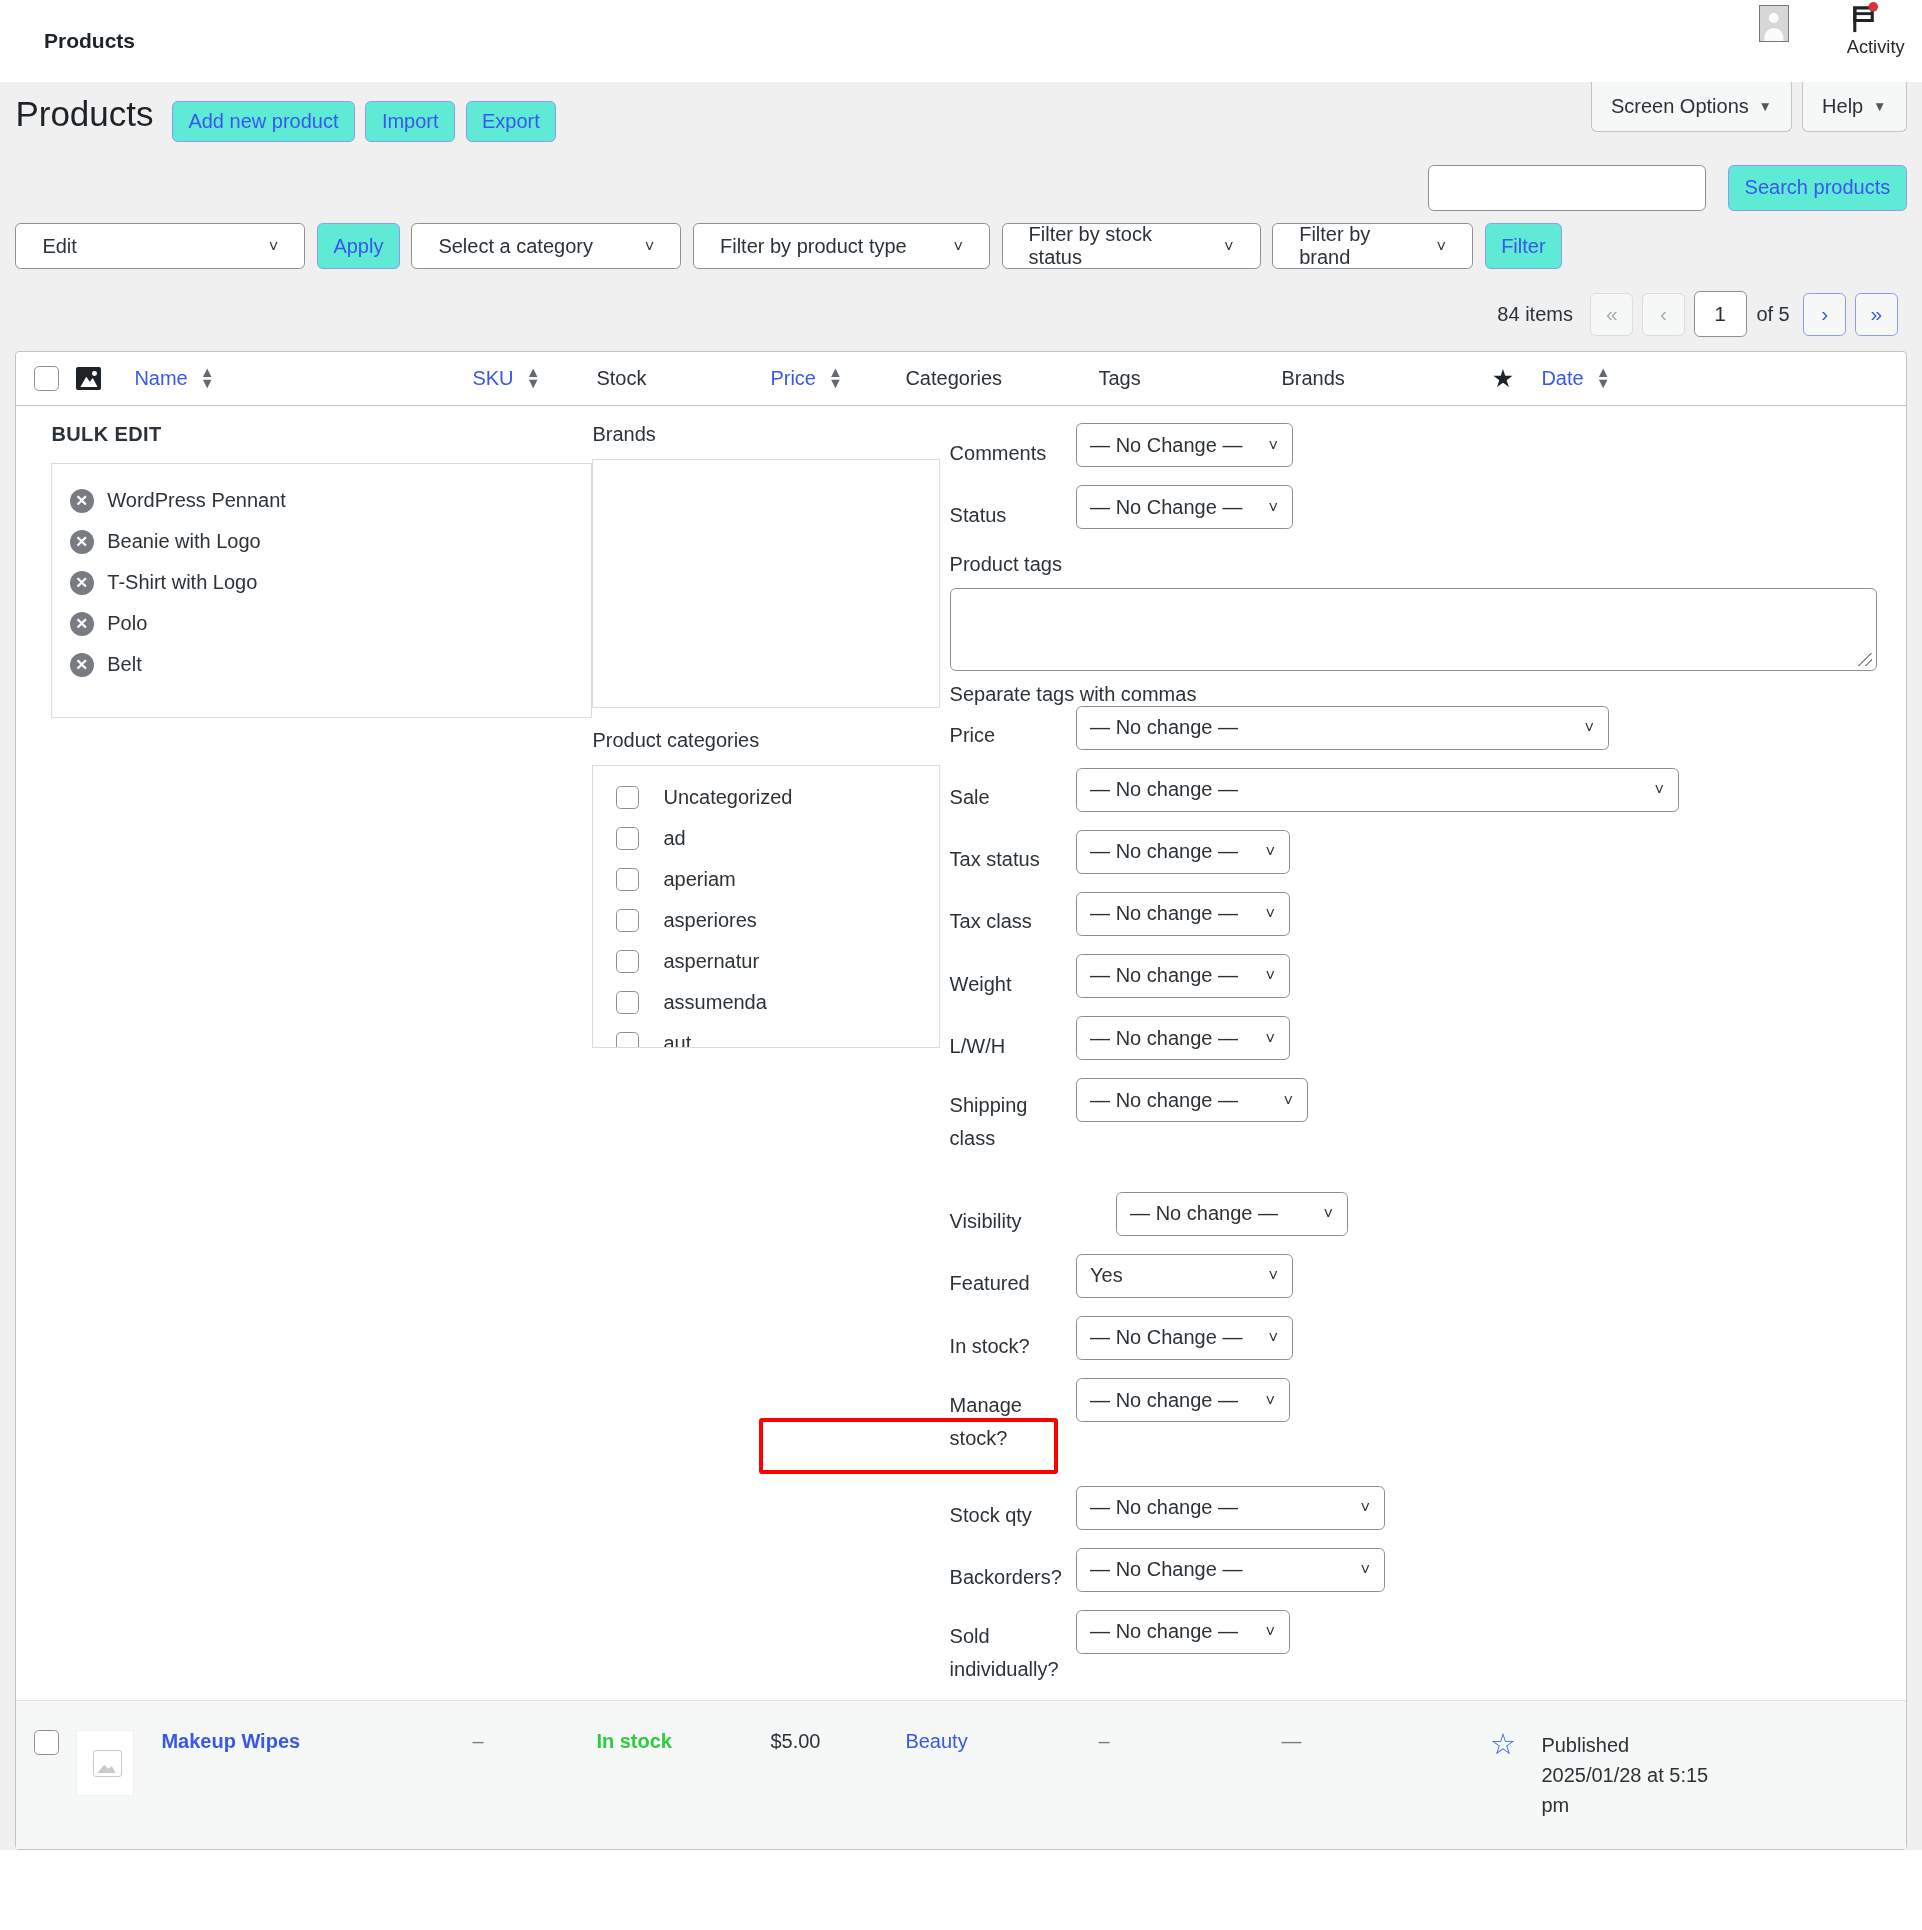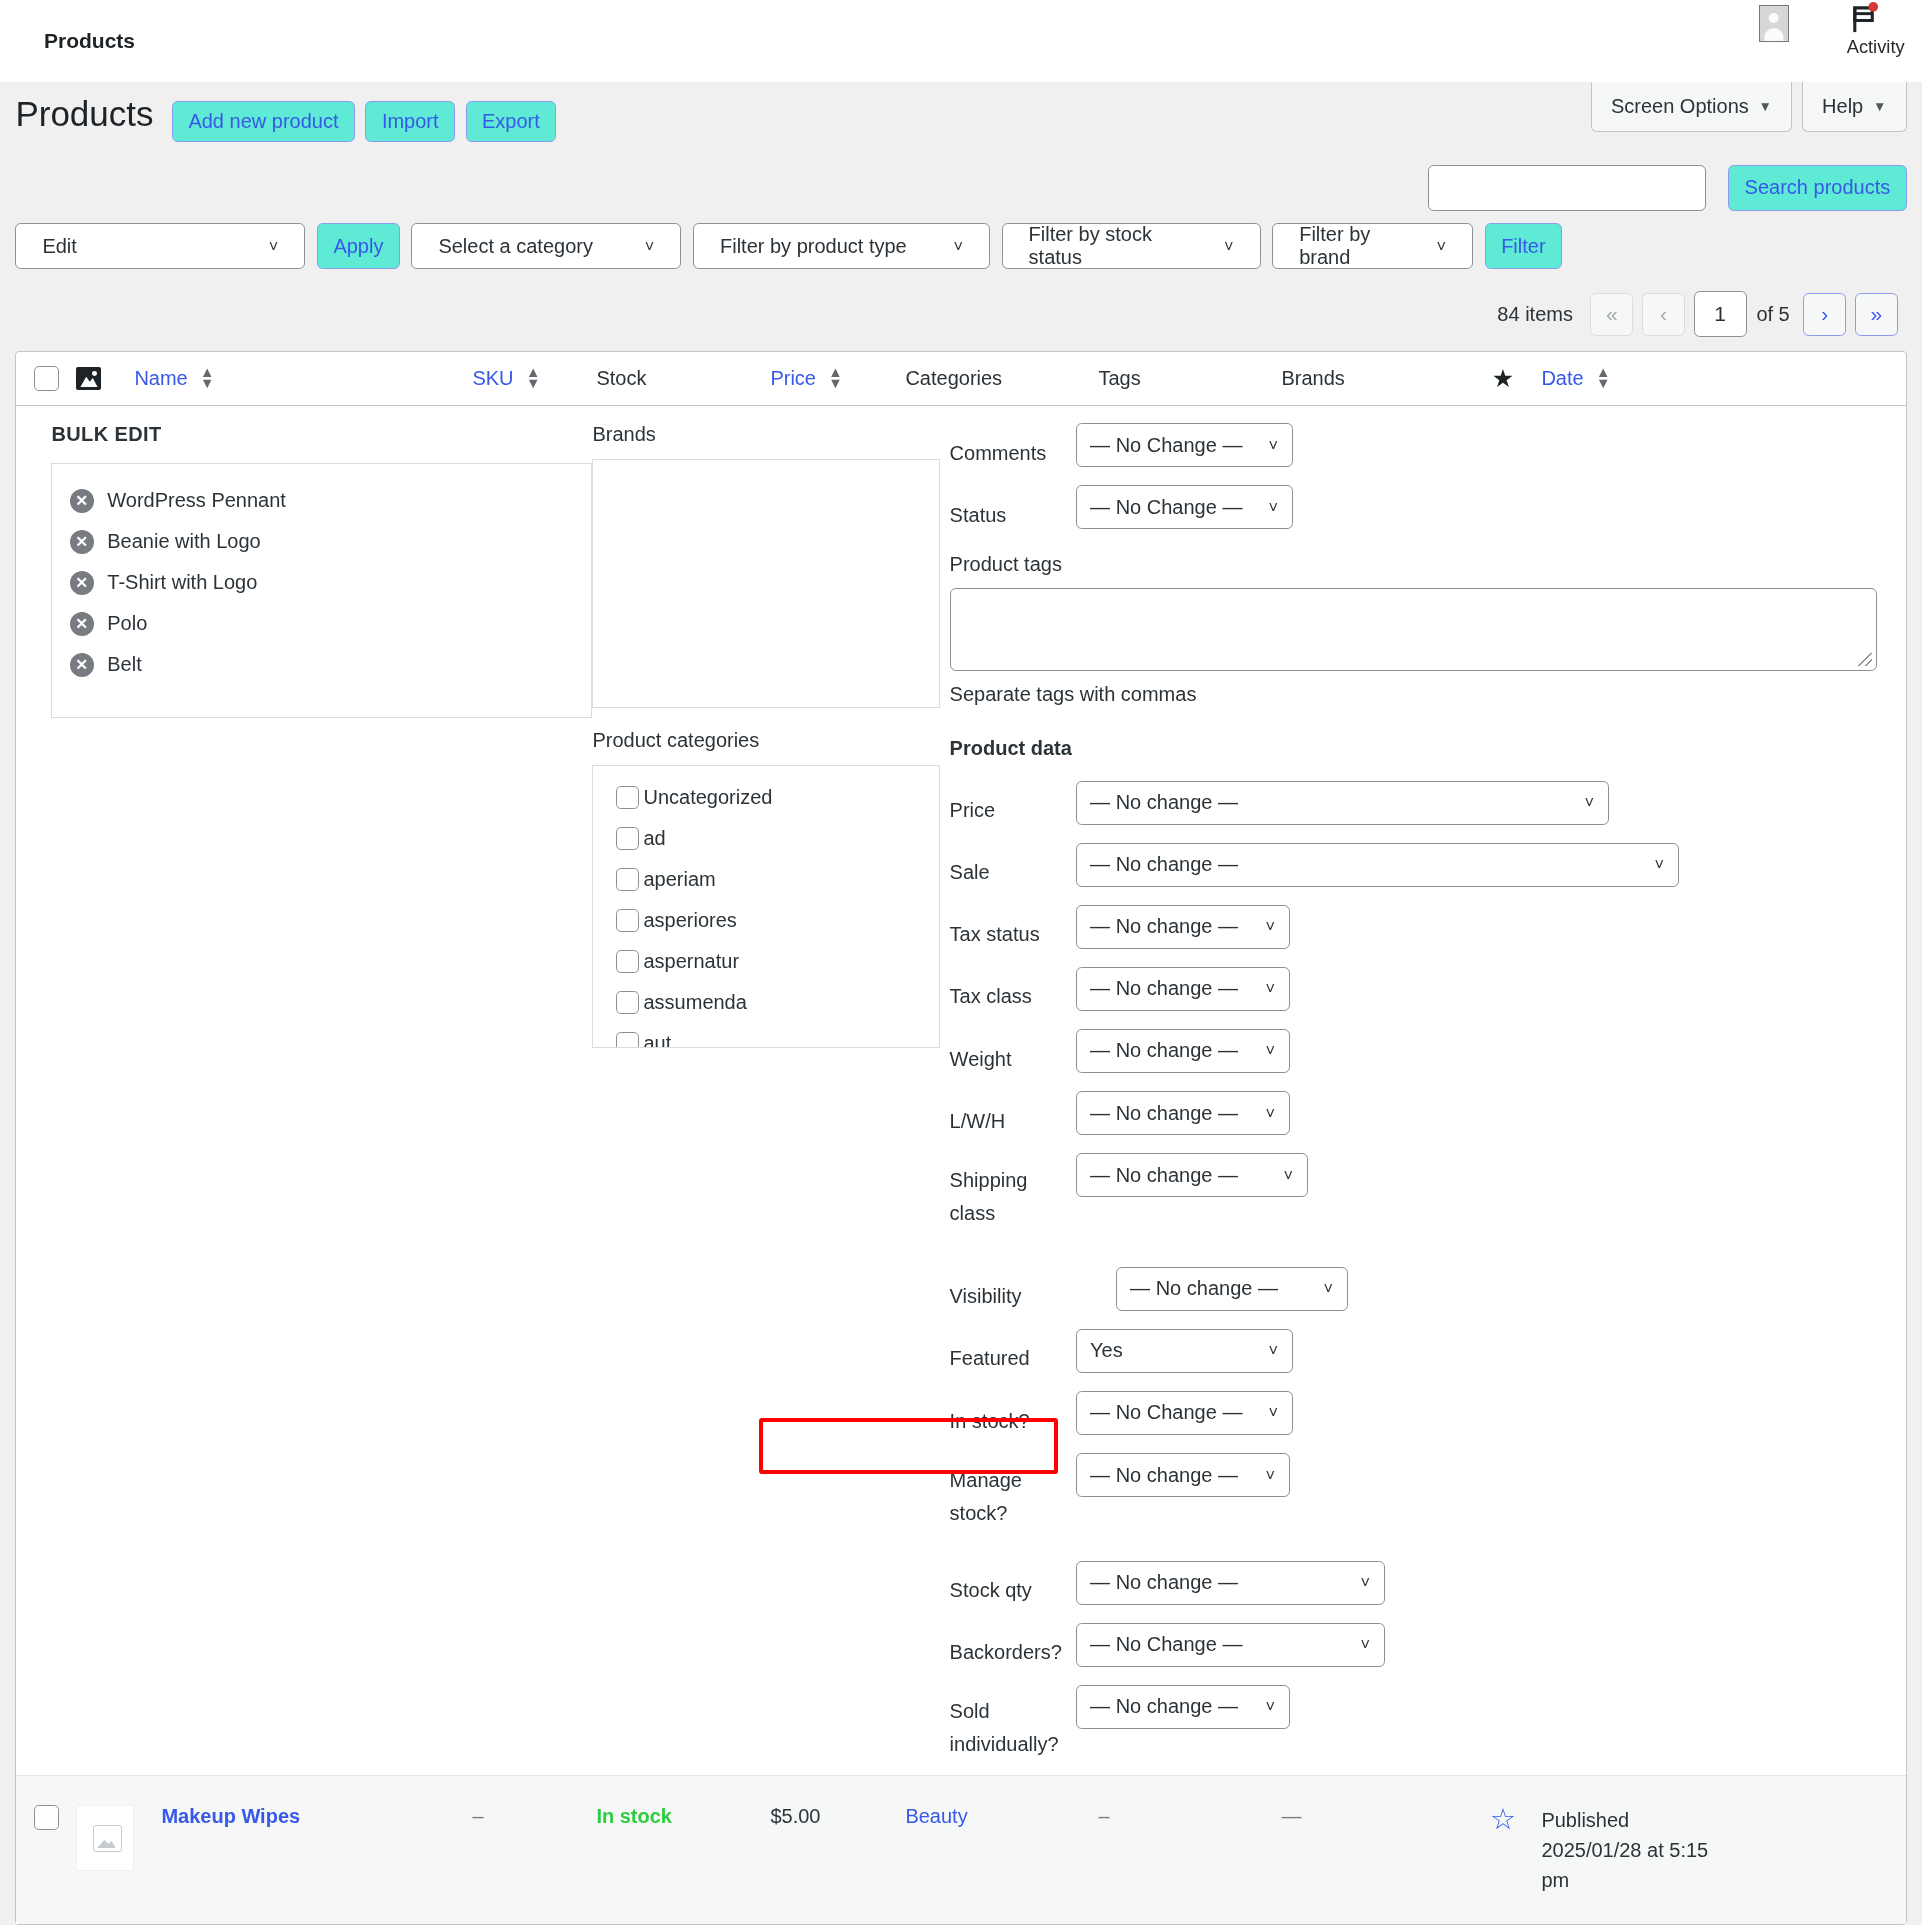--- a/index.html
+++ b/index.html
@@ -162,21 +162,21 @@
     width: 541px; height: 255px; border: 1px solid #dcdcde; background: #fff; padding: 16.4px 17.4px;
   }
   .title-item { display: flex; align-items: center; gap: 13.5px; height: 41px; font-size: 20px; color: #2c3338; }
   .x-icon {
     width: 24px; height: 24px; border-radius: 50%; background: #787c82; color:#fff;
     display:flex; align-items:center; justify-content:center; font-size: 15.4px; font-weight: bold;
     flex: none; cursor: pointer; line-height:1;
   }
   .brands-box { width: 348px; height: 249px; border: 1px solid #dcdcde; background:#fff; }
   .cats-box { width: 348px; height: 283px; border: 1px solid #dcdcde; background:#fff; padding: 11.6px 0 0 23px; overflow:hidden; }
-  .cat-item { display:flex; align-items:center; gap: 4px; height: 41px; font-size: 20px; color:#2c3338; }
+  .cat-item { display:flex; align-items:center; gap: 24px; height: 41px; font-size: 20px; color:#2c3338; }
   .cat-cb { width: 23px; height: 23px; border: 1px solid #8c8f94; border-radius: 4.8px; background:#fff; flex:none; cursor:pointer;}
 
   
   .frow { display: flex; align-items: flex-start; margin-bottom: 13.5px; }
   .frow .flabel { width: 126px; font-size: 20px; color: #2c3338; padding-top: 10.6px; line-height: 1.9; }
   .fsel {
     display:inline-flex; align-items:center; justify-content: space-between;
     height: 44px; background: #fff; border: 1px solid #8c8f94; border-radius: 5.8px;
     font-size: 20px; color:#2c3338; padding: 0 13.5px; cursor:pointer;
   }
@@ -444,21 +444,20 @@
             <div class="fsel" style="width:217px">
               <span>— No Change —</span>
               <span class="chev">˅</span>
             </div>
           </div>
 
           <div class="tags-label">Product tags</div>
           <div class="tags-area"></div>
           <div class="tags-help">Separate tags with commas</div>
 
-          <div class="pd-heading">Product data</div>
 
           <div class="frow">
             <div class="flabel">Price</div>
             <div class="fsel" style="width:533px">
               <span>— No change —</span>
               <span class="chev">˅</span>
             </div>
           </div>
 
           <div class="frow">

